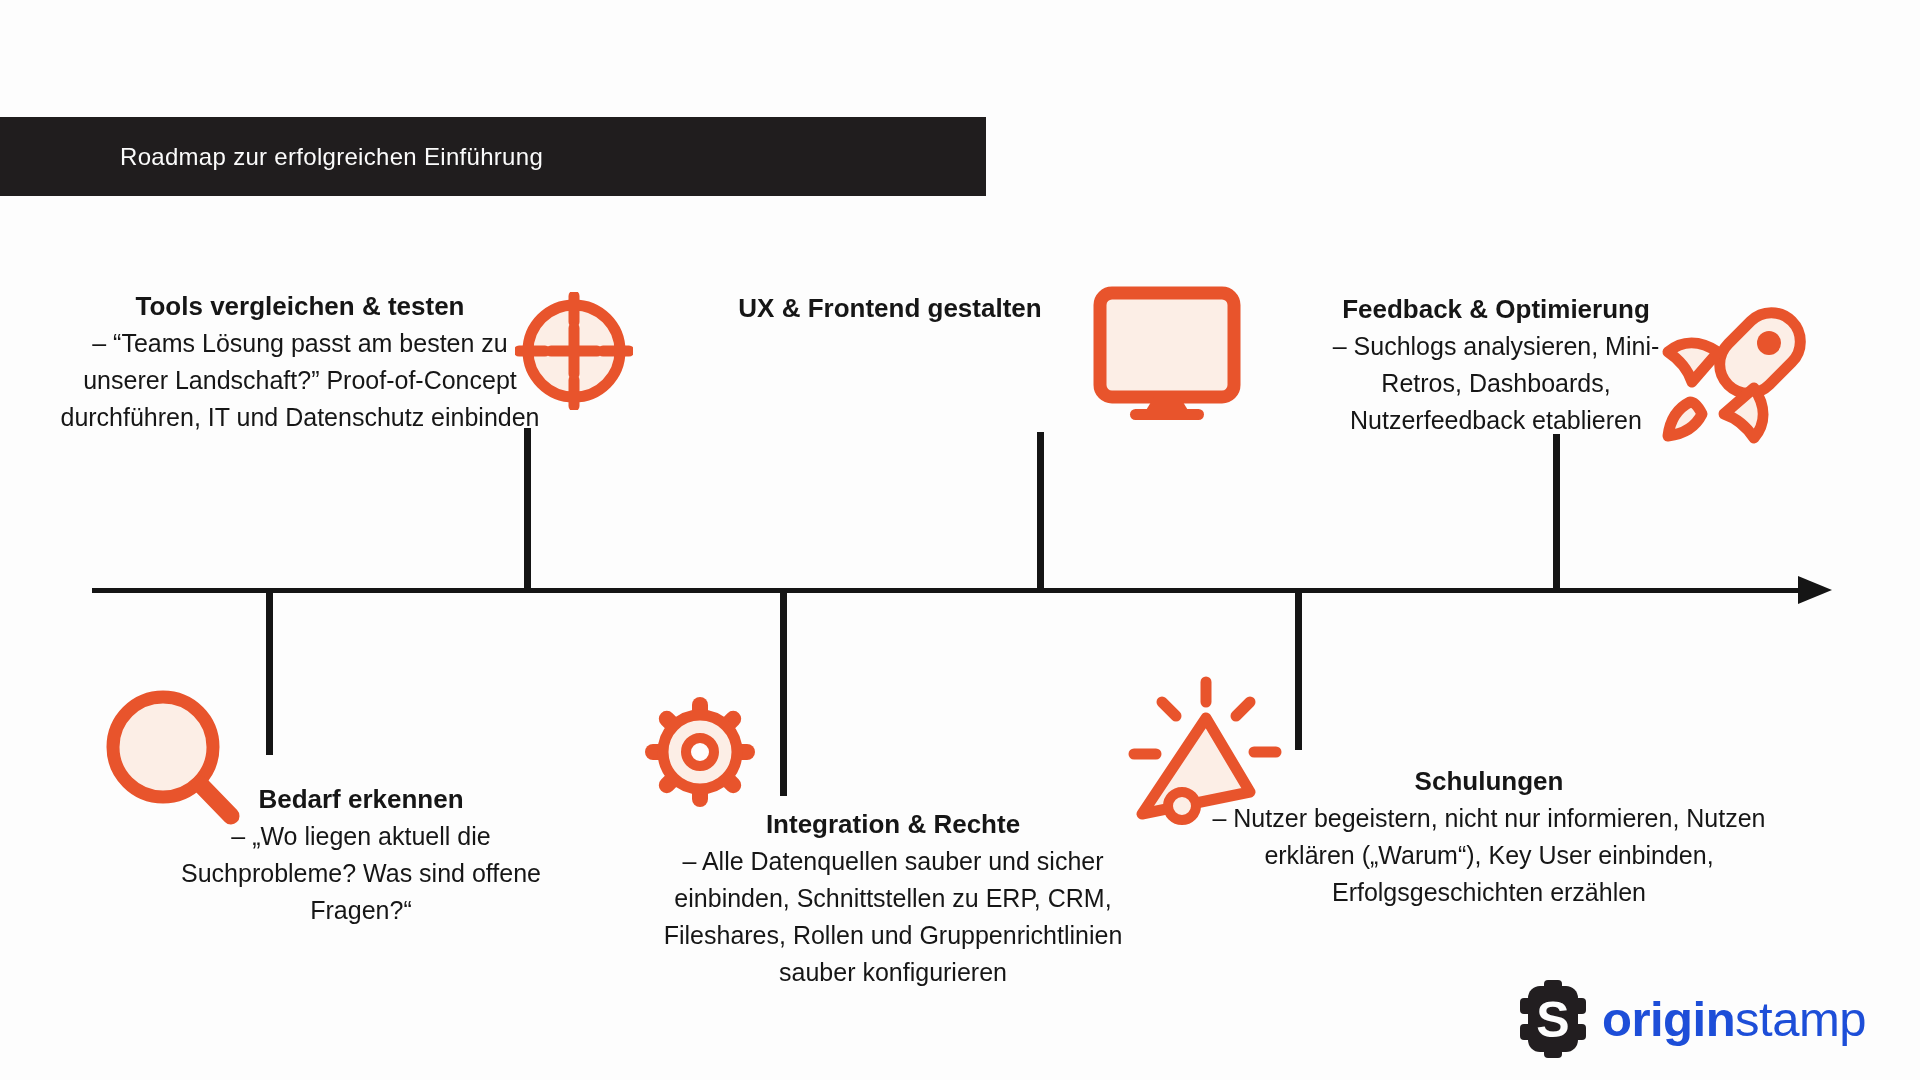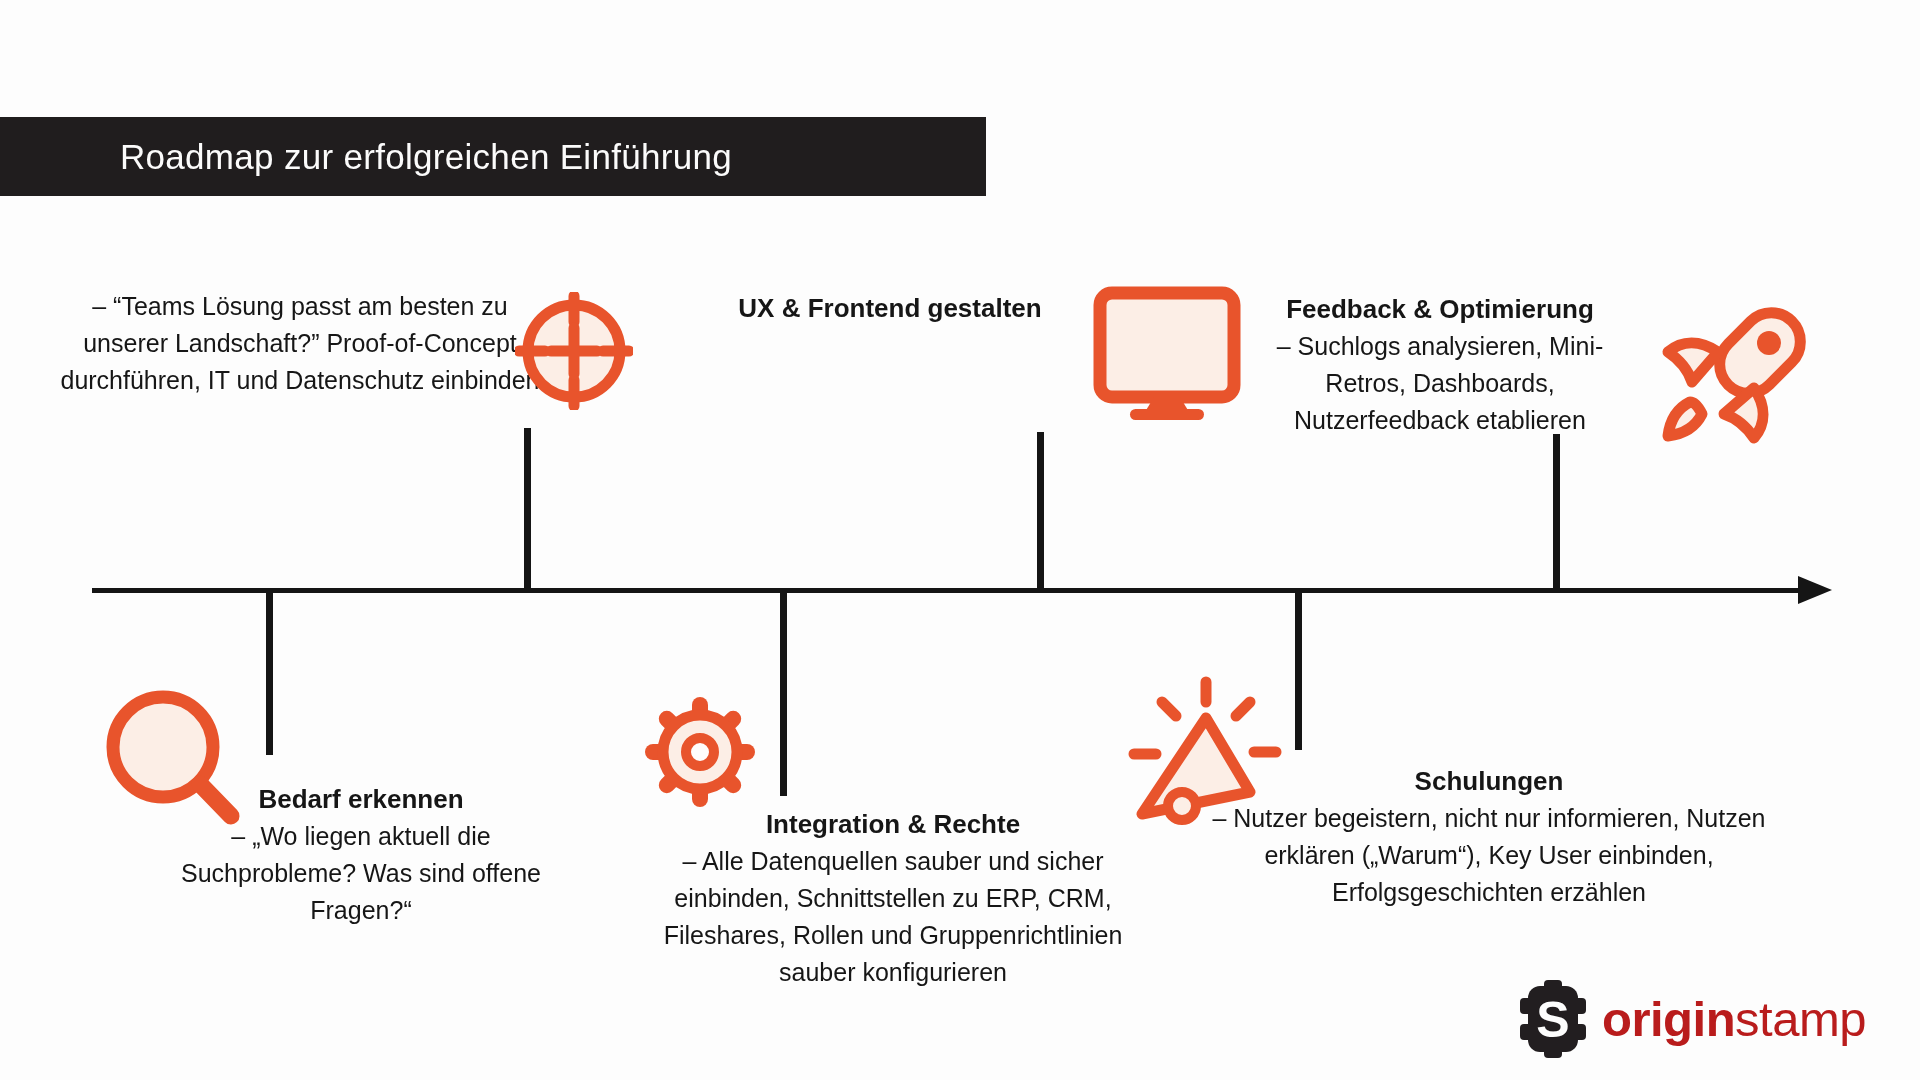--- a/index.html
+++ b/index.html
@@ -7,35 +7,35 @@
     position:relative;width:1920px;height:1080px;background:#fdfdfd;
     font-family:"Liberation Sans","DejaVu Sans",sans-serif;overflow:hidden;
     margin:0 auto;
   }
   
   .titlebar{
     position:absolute;left:0;top:117px;width:986px;height:79px;
     background:#201d1e;display:flex;align-items:center;
     padding-left:120px;box-sizing:border-box;
   }
-  .titlebar .title{color:#fbfbfb;font-size:35px;font-weight:400;letter-spacing:.3px;}
+  .titlebar .title{color:#fbfbfb;font-size:24px;font-weight:400;letter-spacing:.3px;}
   
   .timeline-line{position:absolute;left:92px;top:588px;width:1712px;height:5px;background:#151515;}
   .timeline-arrowhead{
     position:absolute;left:1798px;top:576px;width:0;height:0;
     border-left:34px solid #151515;border-top:14px solid transparent;border-bottom:14px solid transparent;
   }
   .vline{position:absolute;width:7px;background:#151515;}
   
   .block{position:absolute;text-align:center;color:#161616;font-size:25px;line-height:37px;}
   .block .head{font-weight:700;font-size:26px;}
   .icon{position:absolute;}
   
   .logo{position:absolute;left:1520px;top:980px;display:flex;align-items:center;gap:16px;}
-  .logo-text{font-size:49px;color:#b91c1c;letter-spacing:-0.5px;white-space:nowrap;}
+  .logo-text{font-size:49px;color:#1d4ed8;letter-spacing:-0.5px;white-space:nowrap;}
   .logo-text .bold{font-weight:700;}
   .logo-text .light{font-weight:400;}
 </style>
 </head>
 <body>
 
 <div id="stage">
 
   <div class="titlebar">
     <span class="title">Roadmap zur erfolgreichen Einführung</span>
@@ -45,20 +45,21 @@
   <div class="timeline-arrowhead"></div>
 
   <div class="vline" style="left:266px;top:590px;height:165px;"></div>
   <div class="vline" style="left:524px;top:428px;height:162px;"></div>
   <div class="vline" style="left:780px;top:588px;height:208px;"></div>
   <div class="vline" style="left:1037px;top:432px;height:158px;"></div>
   <div class="vline" style="left:1295px;top:588px;height:162px;"></div>
   <div class="vline" style="left:1553px;top:434px;height:156px;"></div>
 
   <div class="block" style="left:60px;top:288px;width:480px;">
+    <div class="head">Tools vergleichen &amp; testen</div>
     <div class="desc">– “Teams Lösung passt am besten zu unserer Landschaft?” Proof-of-Concept durchführen, IT und Datenschutz einbinden</div>
   </div>
   <svg class="icon" style="left:515px;top:292px;" width="118" height="118" viewBox="0 0 118 118">
     <circle cx="59" cy="59" r="46" fill="#FCEEE6" stroke="#E8542C" stroke-width="11"></circle>
     <g stroke="#E8542C" stroke-width="11" stroke-linecap="round">
       <path d="M59 4 V30"></path>
         <path d="M59 88 V114"></path>
         <path d="M4 59 H30"></path>
         <path d="M88 59 H114"></path>
       <path d="M36 59 H82"></path>
@@ -68,21 +69,21 @@
 
   <div class="block" style="left:680px;top:290px;width:420px;">
     <div class="head">UX &amp; Frontend gestalten</div>
   </div>
   <svg class="icon" style="left:1092px;top:285px;" width="150" height="135" viewBox="0 0 150 135">
     <rect x="8" y="8" width="134" height="104" rx="12" fill="#FCEEE6" stroke="#E8542C" stroke-width="13"></rect>
     <path d="M62 112 L53 127 L97 127 L88 112 Z" fill="#E8542C"></path>
     <rect x="38" y="124" width="74" height="11" rx="5.5" fill="#E8542C"></rect>
   </svg>
 
-  <div class="block" style="left:1256px;top:291px;width:368px;">
+  <div class="block" style="left:1312px;top:291px;width:368px;">
     <div class="head">Feedback &amp; Optimierung</div>
     <div class="desc">– Suchlogs analysieren, Mini-Retros, Dashboards, Nutzerfeedback etablieren</div>
   </div>
   <svg class="icon" style="left:1660px;top:298px;" width="148" height="148" viewBox="0 0 148 148">
     <g fill="#FCEEE6" stroke="#E8542C" stroke-width="11" stroke-linejoin="round" stroke-linecap="round">
       <rect x="55" y="26" width="90" height="58" rx="29" transform="rotate(-45 100 55)"></rect>
       <path d="M58 54 C40 42 22 42 8 54 C20 62 28 72 32 84 Z"></path>
       <path d="M94 90 C106 108 106 126 94 140 C86 128 76 120 64 116 Z"></path>
       <path d="M30 104 C18 110 10 122 8 138 C24 136 36 128 42 116 C38 108 34 104 30 104 Z"></path>
     </g>

